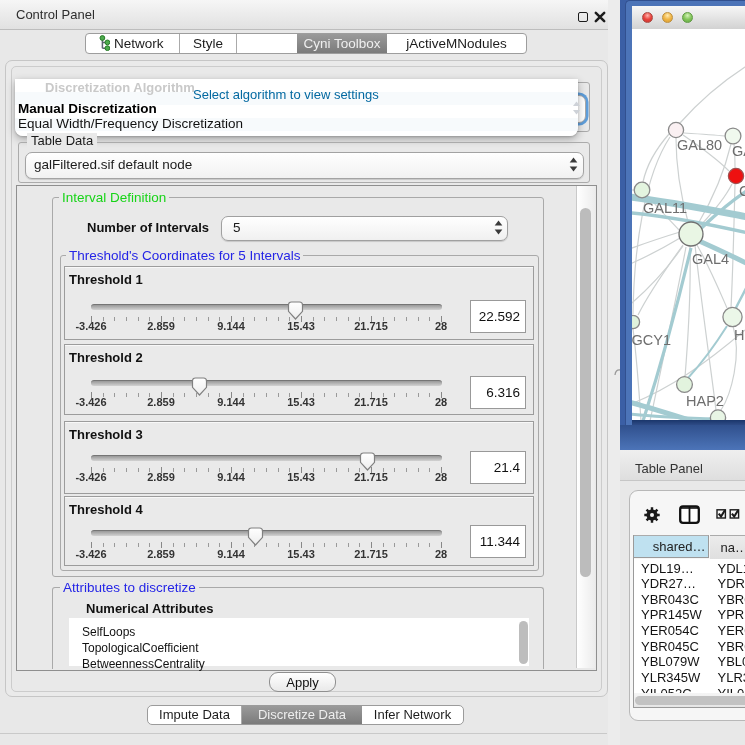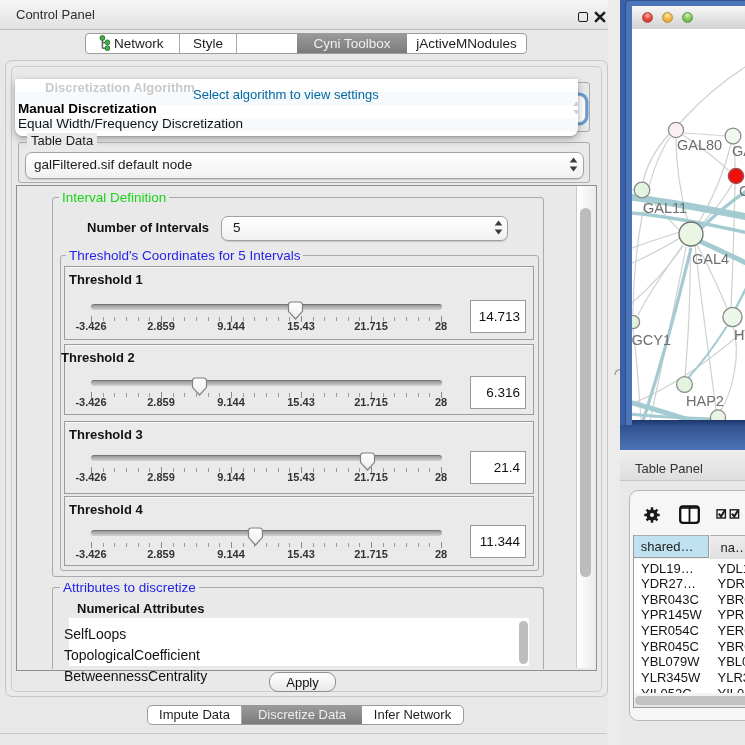--- a/index.html
+++ b/index.html
@@ -19,21 +19,21 @@
  <div style="width:94px;display:flex;align-items:center;justify-content:flex-start;padding-left:11px;box-sizing:border-box;border-right:1px solid #aaa;">
   <svg width="13" height="16" viewBox="0 0 13 16" style="margin-right:4px">
         <path d="M5.4 4v9.2 M5.4 7.4h4 M5.4 13.2h4" fill="none" stroke="#5d6370" stroke-width="1.5"></path>
         <circle cx="5.4" cy="3" r="2.4" fill="#4dab4d" stroke="#277a27" stroke-width="1"></circle>
         <circle cx="10.4" cy="7.4" r="2.4" fill="#4dab4d" stroke="#277a27" stroke-width="1"></circle>
         <circle cx="10.4" cy="13.2" r="2.4" fill="#4dab4d" stroke="#277a27" stroke-width="1"></circle>
       </svg>
   Network</div>
  <div style="width:56px;display:flex;align-items:center;justify-content:center;border-right:1px solid #aaa;">Style</div>
  <div style="width:60px;display:flex;align-items:center;justify-content:center;margin-top:36px;">Select</div>
- <div style="width:110px;display:flex;align-items:center;justify-content:center;background:linear-gradient(#9a9a9a,#7b7b7b);color:#efefef;">Cyni Toolbox</div>
+ <div style="width:90px;display:flex;align-items:center;justify-content:center;background:linear-gradient(#9a9a9a,#7b7b7b);color:#efefef;">Cyni Toolbox</div>
  <div style="flex:1;display:flex;align-items:center;justify-content:center;">jActiveMNodules</div>
 </div>
 
 <div class="a" style="left:5px;top:60px;width:601px;height:635px;background:#eaeaea;border:1px solid #c6c6c6;border-radius:7px;"></div>
 <div class="a" style="left:11px;top:66px;width:589px;height:624px;background:#e9e9e9;border:1px solid #cccccc;border-radius:5px;"></div>
 
 <div class="a" style="left:18px;top:82px;width:570px;height:48px;border:1px solid #ababab;border-radius:3px;"></div>
 <div class="a" style="left:25px;top:95px;width:559px;height:26px;background:#fff;border:1px solid #a8a8a8;border-radius:7px;box-shadow:0 0 0 2.5px rgba(80,150,216,.9);"></div>
 <svg class="a" style="left:570px;top:99px" width="10" height="18" viewBox="0 0 10 18">
     <path d="M5 1 L9 7 L1 7 Z" fill="#444"></path>
@@ -88,23 +88,23 @@
 <svg class="a" style="left:286.5px;top:301.0px" width="17" height="19" viewBox="0 0 17 19">
     <defs>
       <linearGradient id="g0" x1="0" y1="0" x2="0" y2="1">
         <stop offset="0" stop-color="#ffffff"></stop>
         <stop offset="1" stop-color="#ededed"></stop>
       </linearGradient>
     </defs>
     <path d="M1.5,4 Q1.5,1 4.5,1 L12.5,1 Q15.5,1 15.5,4 L15.5,10.3 L8.5,18 L1.5,10.3 Z" fill="url(#g0)" stroke="#808080" stroke-width="1.2"></path>
   </svg>
 <div class="a" style="left:470px;top:300px;width:56px;height:33px;background:#fff;border:1px solid #999;box-sizing:border-box;"></div>
-<div class="t" style="left:470px;top:308.5px;width:50px;font-size:13.5px;color:#111;text-align:right;">14.713</div>
+<div class="t" style="left:470px;top:308.5px;width:50px;font-size:13.5px;color:#111;text-align:right;">22.592</div>
 <div class="a" style="left:64px;top:344px;width:468px;height:69px;border:1px solid #9c9c9c;background:#eaeaea;box-shadow:inset 0 1px 0 #f8f8f8;"></div>
-<div class="t" style="left:61px;top:349.5px;font-size:13px;font-weight:bold;color:#111;">Threshold 2</div>
+<div class="t" style="left:69px;top:349.5px;font-size:13px;font-weight:bold;color:#111;">Threshold 2</div>
 <div class="a" style="left:90.5px;top:380.0px;width:351px;height:6px;background:linear-gradient(#989898,#d2d2d2);border-radius:3px;border-top:1px solid #757575;box-sizing:border-box;"></div>
 <div class="a" style="left:90.5px;top:392.5px;width:352px;height:4.5px;background-image:repeating-linear-gradient(to right,#999 0 1px,transparent 1px 11.6667px);"></div>
 <div class="a" style="left:90.5px;top:392.0px;width:352px;height:5.5px;background-image:repeating-linear-gradient(to right,#888 0 1px,transparent 1px 70px);"></div>
 <div class="t" style="left:91px;top:396.2px;font-size:11px;font-weight:bold;color:#333;transform:translateX(-50%);">-3.426</div>
 <div class="t" style="left:161px;top:396.2px;font-size:11px;font-weight:bold;color:#333;transform:translateX(-50%);">2.859</div>
 <div class="t" style="left:231px;top:396.2px;font-size:11px;font-weight:bold;color:#333;transform:translateX(-50%);">9.144</div>
 <div class="t" style="left:301px;top:396.2px;font-size:11px;font-weight:bold;color:#333;transform:translateX(-50%);">15.43</div>
 <div class="t" style="left:371px;top:396.2px;font-size:11px;font-weight:bold;color:#333;transform:translateX(-50%);">21.715</div>
 <div class="t" style="left:441px;top:396.2px;font-size:11px;font-weight:bold;color:#333;transform:translateX(-50%);">28</div>
 <svg class="a" style="left:191.0px;top:377.0px" width="17" height="19" viewBox="0 0 17 19">
@@ -157,23 +157,23 @@
         <stop offset="0" stop-color="#ffffff"></stop>
         <stop offset="1" stop-color="#ededed"></stop>
       </linearGradient>
     </defs>
     <path d="M1.5,4 Q1.5,1 4.5,1 L12.5,1 Q15.5,1 15.5,4 L15.5,10.3 L8.5,18 L1.5,10.3 Z" fill="url(#g3)" stroke="#808080" stroke-width="1.2"></path>
   </svg>
 <div class="a" style="left:470px;top:525px;width:56px;height:33px;background:#fff;border:1px solid #999;box-sizing:border-box;"></div>
 <div class="t" style="left:470px;top:533.5px;width:50px;font-size:13.5px;color:#111;text-align:right;">11.344</div>
 <div class="a" style="left:52px;top:587px;width:490px;height:81px;border:1px solid #a9a9a9;border-radius:3px 3px 0 0;border-bottom:none;"></div>
 <div class="t" style="left:60px;top:580px;font-size:13.5px;color:#2525e6;background:#e9e9e9;padding:0 3px;">Attributes to discretize</div>
-<div class="t" style="left:57px;top:601px;font-size:13px;font-weight:bold;color:#111;padding-left:20px;">Numerical Attributes</div>
+<div class="t" style="left:66px;top:601px;font-size:13px;font-weight:bold;color:#111;padding-left:20px;">Numerical Attributes</div>
 <div class="a" style="left:69px;top:618px;width:460px;height:48px;background:#fff;"></div>
-<div class="t" style="left:64px;top:623.5px;font-size:14px;color:#111;line-height:21px;">SelfLoops<br>TopologicalCoefficient<br>BetweennessCentrality</div>
+<div class="t" style="left:82px;top:623.5px;font-size:12px;color:#111;line-height:16px;">SelfLoops<br>TopologicalCoefficient<br>BetweennessCentrality</div>
 <div class="a" style="left:519px;top:621px;width:9px;height:43px;background:#bdbdbd;border-radius:4.5px;"></div>
 
 <div class="a" style="left:269px;top:672px;width:65px;height:18px;background:linear-gradient(#ffffff,#e9e9e9);border:1px solid #8f8f8f;border-radius:9px;display:flex;align-items:center;justify-content:center;font-size:13px;color:#111;">Apply</div>
 <div class="a" style="left:147px;top:705px;width:317px;height:19.5px;background:#fff;border:1px solid #9b9b9b;border-radius:5px;display:flex;font-size:13px;color:#1c1c1c;box-sizing:border-box;overflow:hidden;">
  <div style="width:93px;display:flex;align-items:center;justify-content:center;border-right:1px solid #aaa;">Impute Data</div>
  <div style="width:120px;display:flex;align-items:center;justify-content:center;background:linear-gradient(#9a9a9a,#7b7b7b);color:#eee;">Discretize Data</div>
  <div style="flex:1;display:flex;align-items:center;justify-content:center;">Infer Network</div>
 </div>
 <div class="a" style="left:0;top:733px;width:607px;height:1px;background:#c9c9c9;"></div>
 <div class="a" style="left:608px;top:0;width:12px;height:745px;background:#ececec;"></div>
@@ -263,21 +263,21 @@
  <path d="M10.5 2v15" stroke="#111" stroke-width="1.8"></path>
  <path d="M2 3h17" stroke="#111" stroke-width="1.6"></path>
 </svg>
 <svg class="a" style="left:715.5px;top:508px" width="25" height="12" viewBox="0 0 25 12">
  <rect x="1" y="1.8" width="8.4" height="8.2" fill="none" stroke="#1a1a1a" stroke-width="1.4"></rect>
  <path d="M2.7 5.6l2.3 2.9 3.9-6.3" stroke="#1a1a1a" stroke-width="2.1" fill="none"></path>
  <rect x="14.2" y="1.8" width="8.4" height="8.2" fill="none" stroke="#1a1a1a" stroke-width="1.4"></rect>
  <path d="M15.9 5.6l2.3 2.9 3.9-6.3" stroke="#1a1a1a" stroke-width="2.1" fill="none"></path>
 </svg>
 <div class="a" style="left:632.5px;top:535px;width:112.5px;height:172.5px;border-left:1px solid #9a9a9a;overflow:hidden;">
- <div style="position:absolute;left:0;top:0;width:75px;height:23px;background:#bfe1f0;border-top:1px solid #ababab;border-bottom:1px solid #9a9a9a;border-right:1px solid #9a9a9a;display:flex;align-items:center;justify-content:flex-end;padding-right:14px;box-sizing:border-box;font-size:13px;color:#222;">shared…</div>
+ <div style="position:absolute;left:0;top:0;width:75px;height:23px;background:#bfe1f0;border-top:1px solid #ababab;border-bottom:1px solid #9a9a9a;border-right:1px solid #9a9a9a;display:flex;align-items:center;justify-content:flex-end;padding-right:2px;box-sizing:border-box;font-size:13px;color:#222;">shared…</div>
  <div style="position:absolute;left:76px;top:0;width:120px;height:23px;background:linear-gradient(#ececec,#dfdfdf);border-top:1px solid #ababab;border-bottom:1px solid #9a9a9a;display:flex;align-items:center;font-size:13px;color:#222;padding-left:11px;">na…</div>
  <div style="position:absolute;left:0;top:24px;width:200px;font-size:13px;color:#141414;line-height:15.66px;background:#fff;height:134px;overflow:hidden;">
   <div style="position:absolute;left:7.5px;top:1.5px;">YDL19…<br>YDR27…<br>YBR043C<br>YPR145W<br>YER054C<br>YBR045C<br>YBL079W<br>YLR345W<br>YIL052C</div>
   <div style="position:absolute;left:84px;top:1.5px;">YDL194W<br>YDR277C<br>YBR043C<br>YPR145W<br>YER054C<br>YBR045C<br>YBL079W<br>YLR345W<br>YIL052C</div>
  </div>
  <div style="position:absolute;left:0;top:158px;width:113px;height:14.5px;background:linear-gradient(#f5f5f5,#e5e5e5);border-bottom:1px solid #9a9a9a;box-sizing:border-box;">
   <div style="position:absolute;left:1.5px;top:3px;width:115px;height:8.5px;background:#c2c2c2;border-radius:4.5px;"></div>
  </div>
 </div>
 

